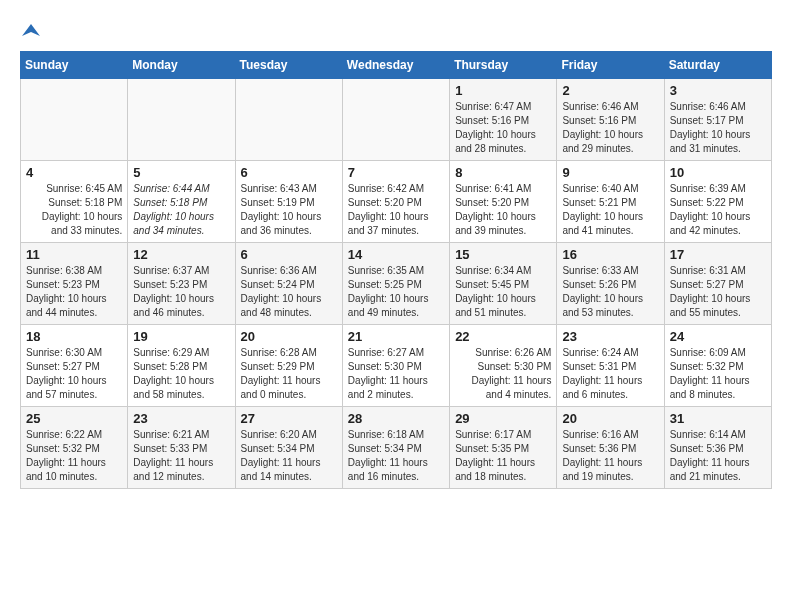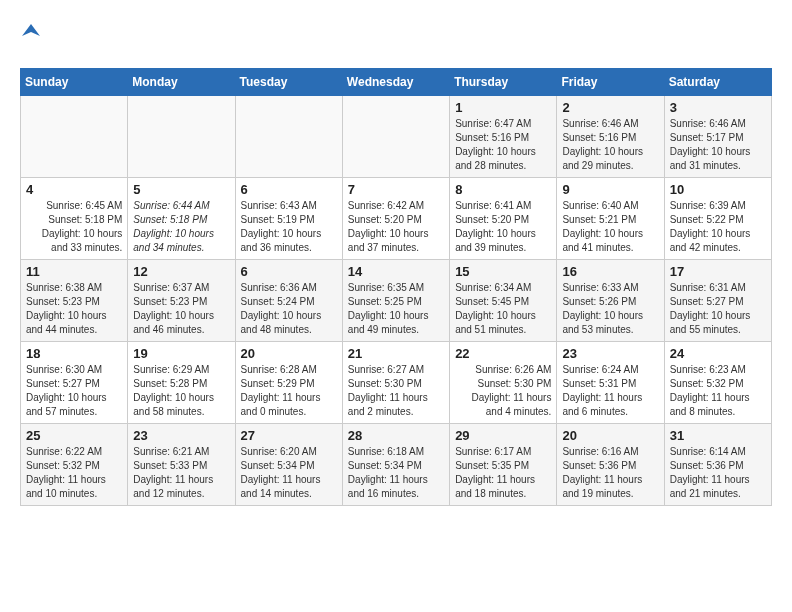--- a/index.html
+++ b/index.html
@@ -45,21 +45,21 @@
       color: #222;
     }
     .subtitle {
       font-size: 16px;
       color: #444;
       margin-top: 2px;
     }
     .calendar {
       width: 100%;
       border-collapse: collapse;
-      margin-top: 24px;
+      margin-top: 7px;
       font-size: 11px;
     }
     .calendar thead tr {
       background-color: #2a6db5;
       color: #fff;
     }
     .calendar thead th {
       padding: 6px 4px;
       text-align: left;
       font-size: 12px;
@@ -299,21 +299,21 @@
         </td>
         <td>
           <span class="day-number">23</span>
           <div class="day-info" style="white-space: pre-line;">Sunrise: 6:24 AM
 Sunset: 5:31 PM
 Daylight: 11 hours
 and 6 minutes.</div>
         </td>
         <td>
           <span class="day-number">24</span>
-          <div class="day-info" style="white-space: pre-line;">Sunrise: 6:23 AM
+          <div class="day-info" style="white-space: pre-line;">Sunrise: 6:09 AM
 Sunset: 5:32 PM
 Daylight: 11 hours
 and 8 minutes.</div>
         </td>
       </tr>
       <tr>
         <td>
           <span class="day-number">25</span>
           <div class="day-info" style="white-space: pre-line;">Sunrise: 6:22 AM
 Sunset: 5:32 PM

